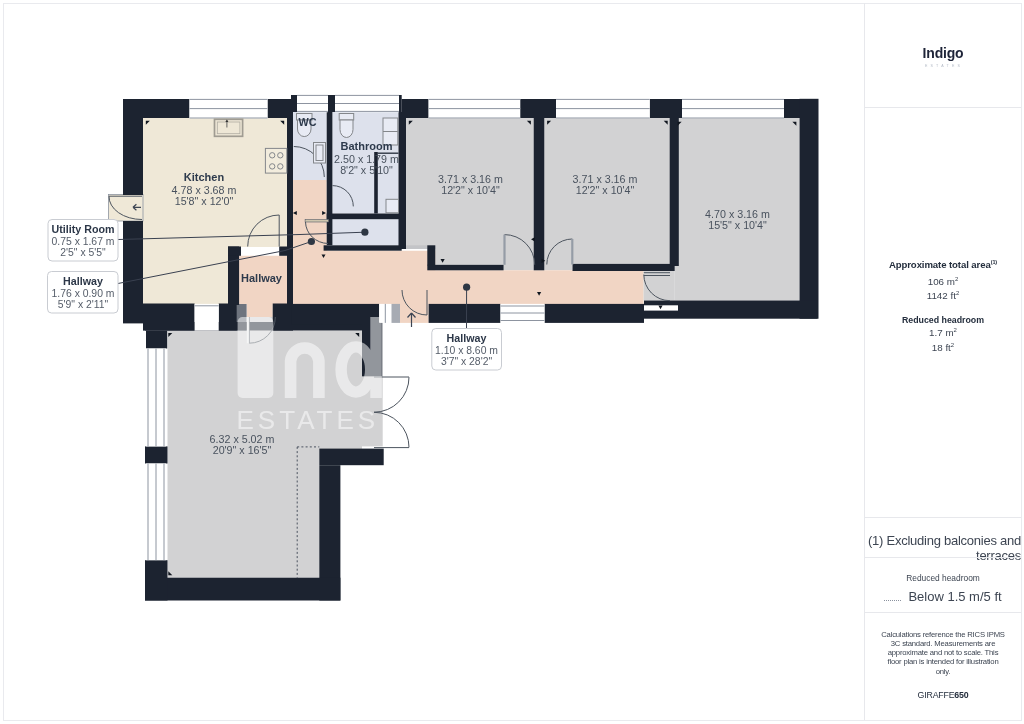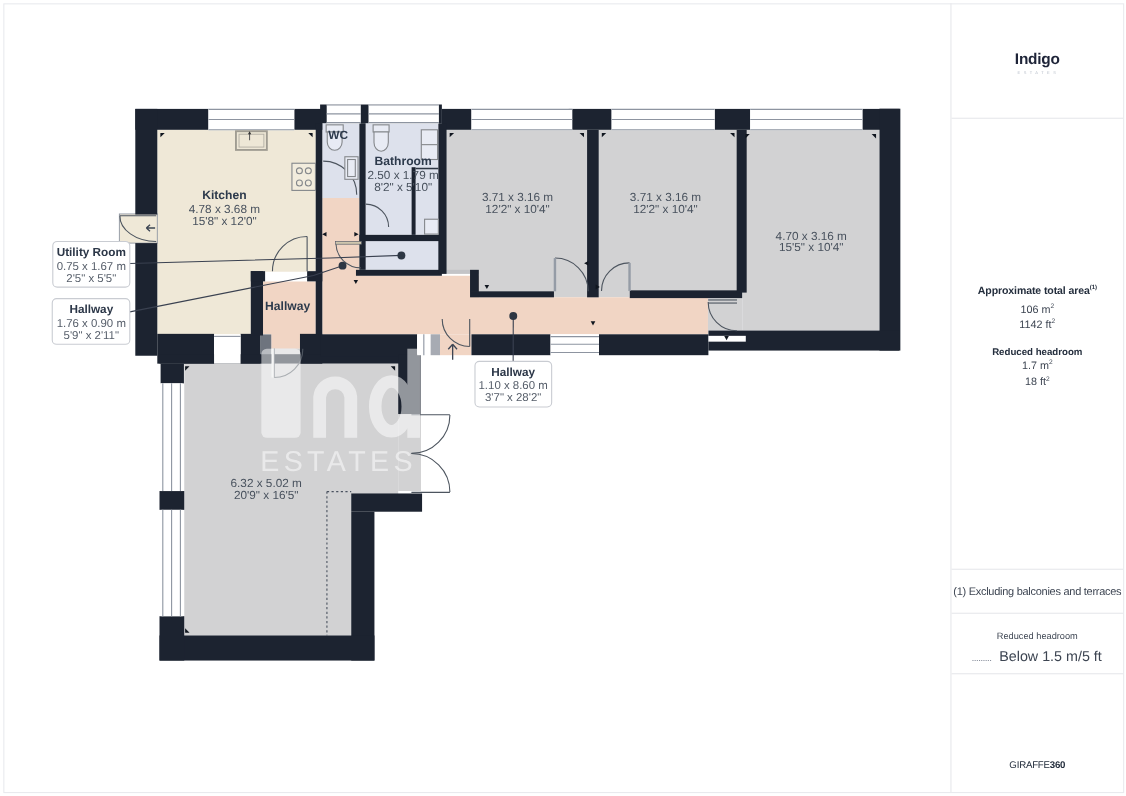--- a/index.html
+++ b/index.html
@@ -392,24 +392,25 @@
 <div class="sb" style="top:259px;font-weight:bold;font-size:9.6px;letter-spacing:-0.1px;color:#242e3d;">Approximate total area<sup style="font-size:5.5px;">(1)</sup></div>
 <div class="sb" style="top:276px;font-size:9.8px;">106 m<sup style="font-size:6px;">2</sup></div>
 <div class="sb" style="top:290px;font-size:9.8px;">1142 ft<sup style="font-size:6px;">2</sup></div>
 
 <div class="sb" style="top:314.5px;font-weight:bold;font-size:8.8px;color:#242e3d;">Reduced headroom</div>
 <div class="sb" style="top:327px;font-size:9.8px;">1.7 m<sup style="font-size:6px;">2</sup></div>
 <div class="sb" style="top:342px;font-size:9.8px;">18 ft<sup style="font-size:6px;">2</sup></div>
 
 <div class="hr" style="top:517px;"></div>
 
-<div class="sb" style="top:532.5px;font-size:10px;letter-spacing:-0.25px;">(1) Excluding balconies and terraces</div>
+<div class="sb" style="top:532.5px;font-size:13px;letter-spacing:-0.25px;text-align:right;">(1) Excluding balconies and terraces</div>
 
 <div class="hr" style="top:557px;"></div>
 
 <div class="sb" style="top:572.5px;font-size:8.4px;">Reduced headroom</div>
 <div class="sb" style="top:588.5px;font-size:13px;"><span style="display:inline-block;width:17px;height:3px;border-bottom:1.3px dotted #8a919e;margin-right:7px;"></span>Below 1.5 m/5 ft</div>
 
 <div class="hr" style="top:612px;"></div>
 
-
-<div class="sb" style="top:689.5px;font-size:8.8px;letter-spacing:-0.2px;color:#242e3d;">GIRAFFE<b>360</b></div>
+<div class="sb" style="top:629.5px;font-size:7.7px;letter-spacing:-0.2px;line-height:9.3px;">Calculations reference the RICS IPMS<br>3C standard. Measurements are<br>approximate and not to scale. This<br>floor plan is intended for illustration<br>only.</div>
+
+<div class="sb" style="top:689.5px;font-size:8.8px;letter-spacing:-0.2px;color:#242e3d;">GIRAFFE<b>650</b></div>
 </div>
 
 </body></html>

